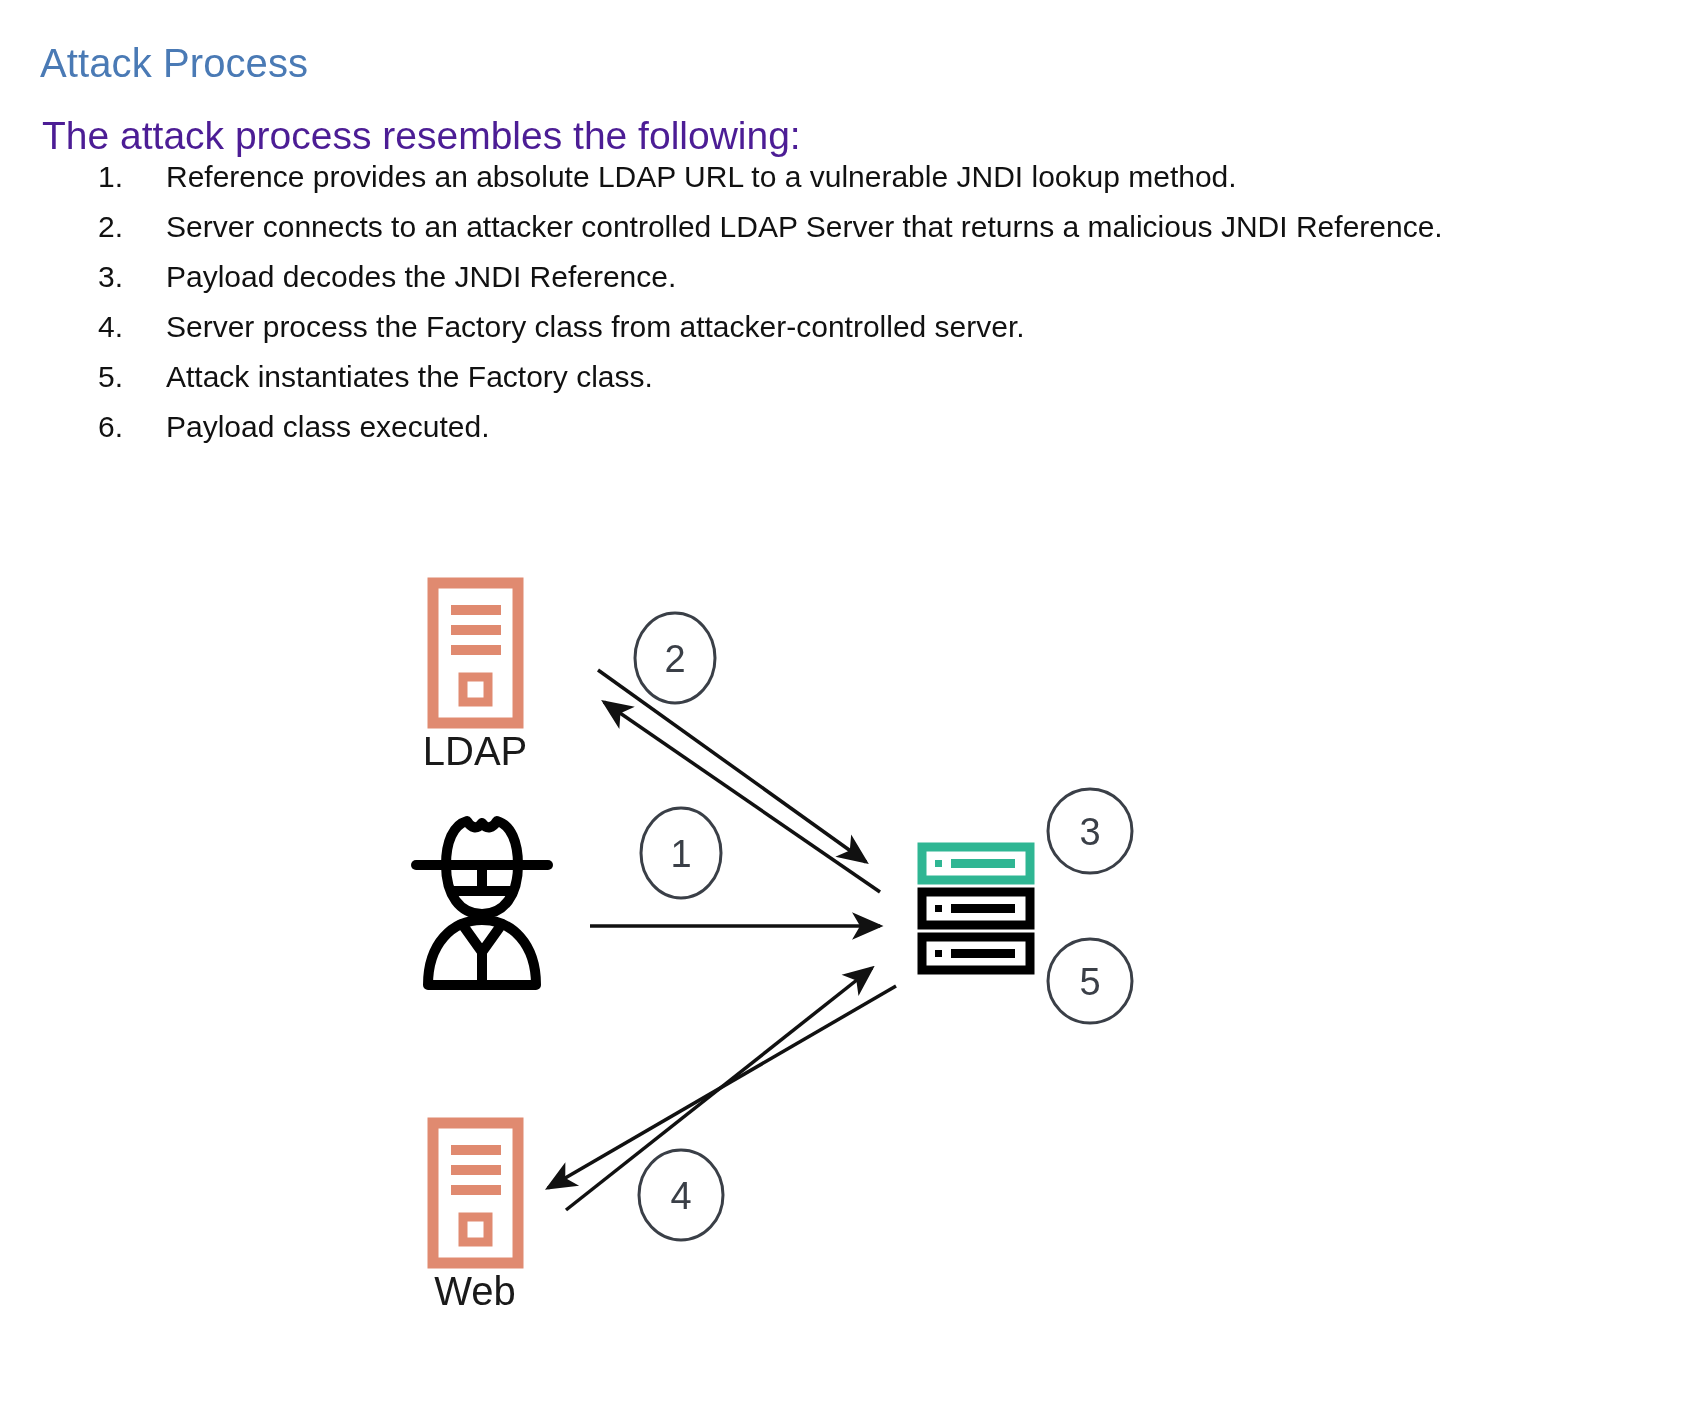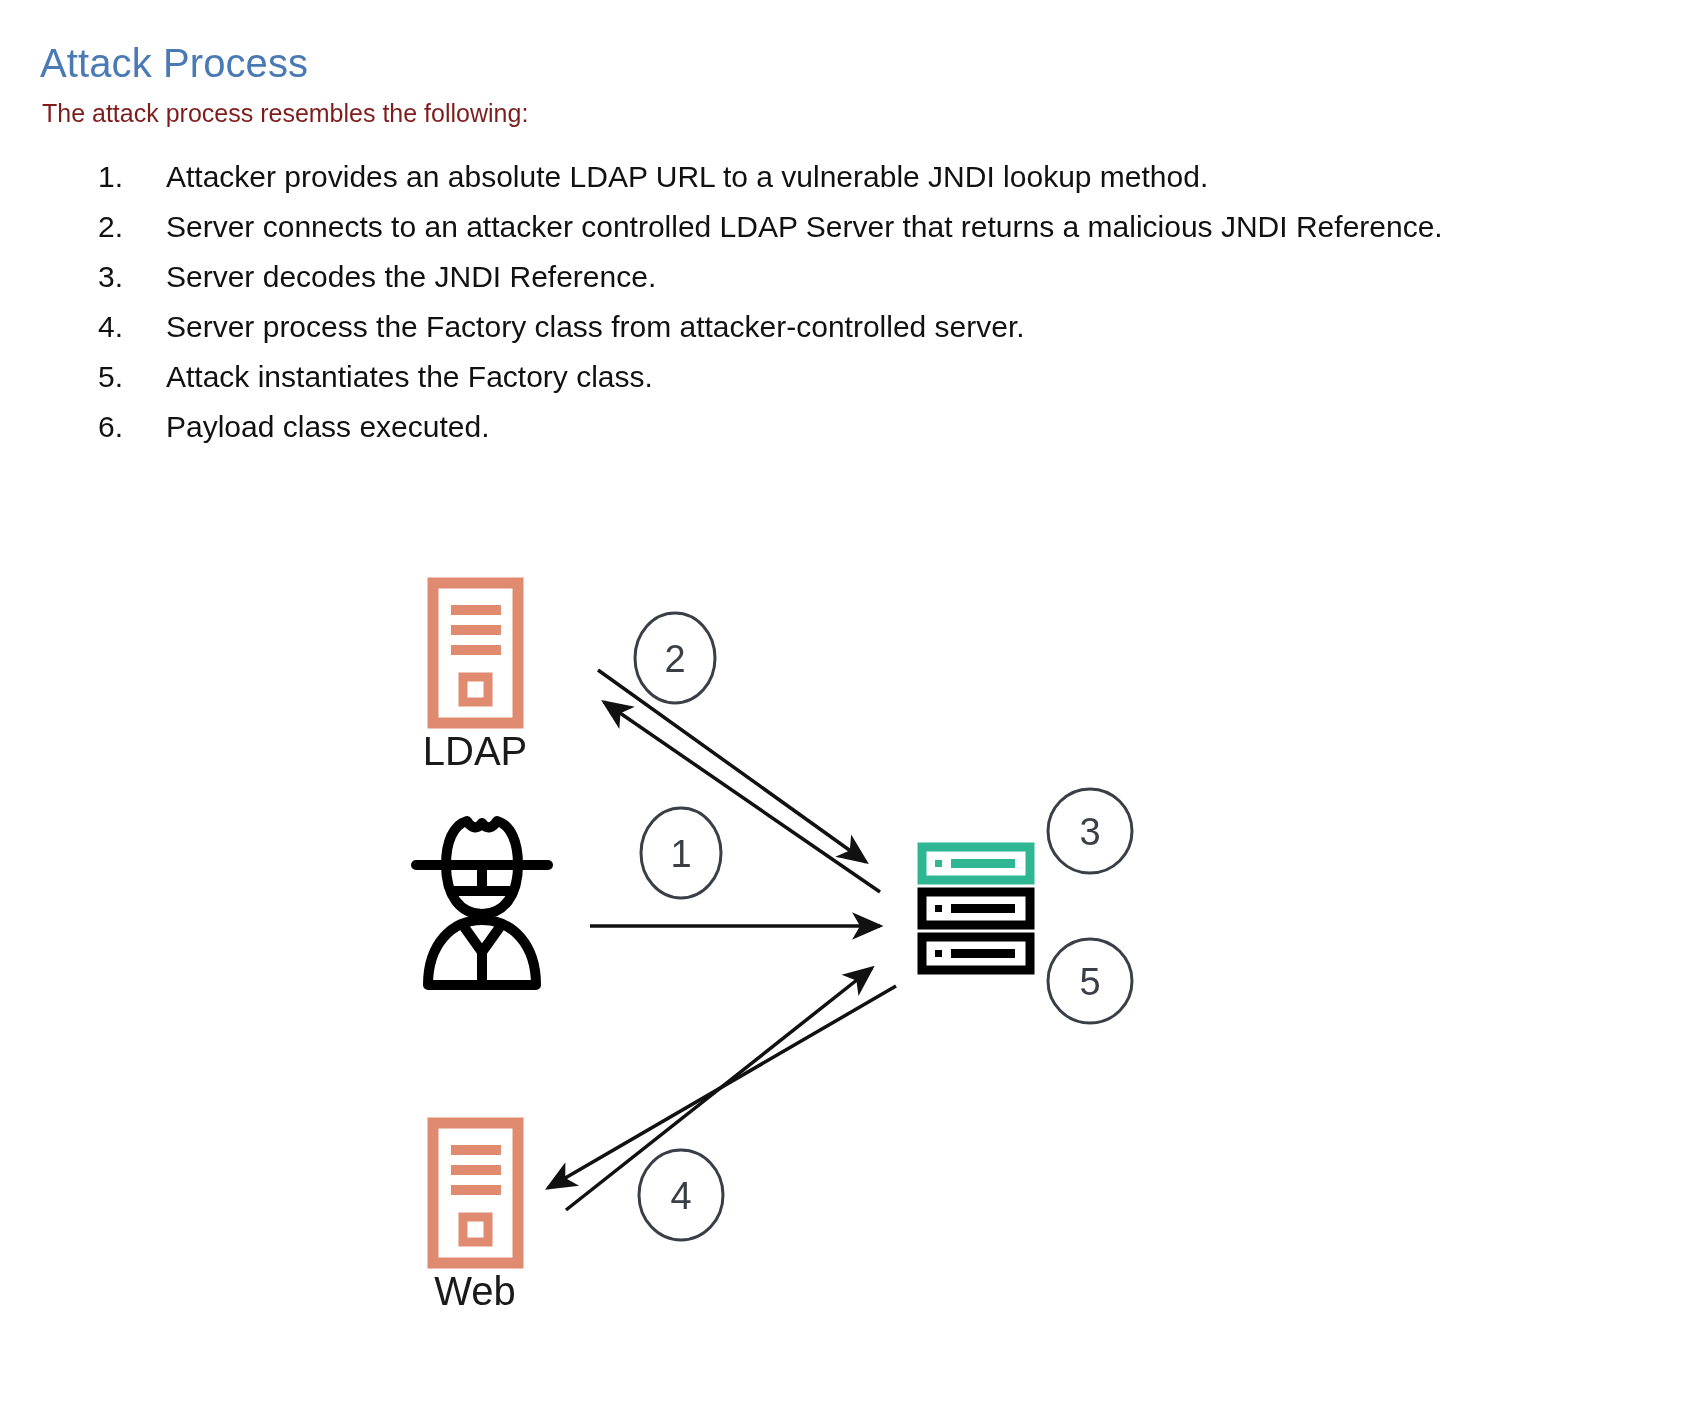--- a/index.html
+++ b/index.html
@@ -35,23 +35,23 @@
     color: #4a7ab5;
     letter-spacing: 0.1px;
     line-height: 1.2;
     white-space: nowrap;
   }
 
   .doc-intro {
     position: absolute;
     left: 42px;
     top: 72px;
-    font-size: 25px;
-    font-weight: 400;
-    color: #7f1d1d;
+    font-size: 39px;
+    font-weight: 400;
+    color: #4c1d95;
     line-height: 1.3;
     white-space: nowrap;
   }
 
   
   .steps {
     position: absolute;
     left: 98px;
     top: 152px;
     width: 1400px;
@@ -101,29 +101,29 @@
 <body>
 
 <div class="page">
 
   <h1 class="doc-heading">Attack Process</h1>
   <p class="doc-intro">The attack process resembles the following:</p>
 
   <ol class="steps" style="list-style:none;margin:0;padding:0;">
     <li class="step">
       <span class="step-num">1.</span>
-      <span class="step-text">Attacker provides an absolute LDAP URL to a vulnerable JNDI lookup method.</span>
+      <span class="step-text">Reference provides an absolute LDAP URL to a vulnerable JNDI lookup method.</span>
     </li>
     <li class="step">
       <span class="step-num">2.</span>
       <span class="step-text">Server connects to an attacker controlled LDAP Server that returns a malicious JNDI Reference.</span>
     </li>
     <li class="step">
       <span class="step-num">3.</span>
-      <span class="step-text">Server decodes the JNDI Reference.</span>
+      <span class="step-text">Payload decodes the JNDI Reference.</span>
     </li>
     <li class="step">
       <span class="step-num">4.</span>
       <span class="step-text">Server process the Factory class from attacker-controlled server.</span>
     </li>
     <li class="step">
       <span class="step-num">5.</span>
       <span class="step-text">Attack instantiates the Factory class.</span>
     </li>
     <li class="step">

